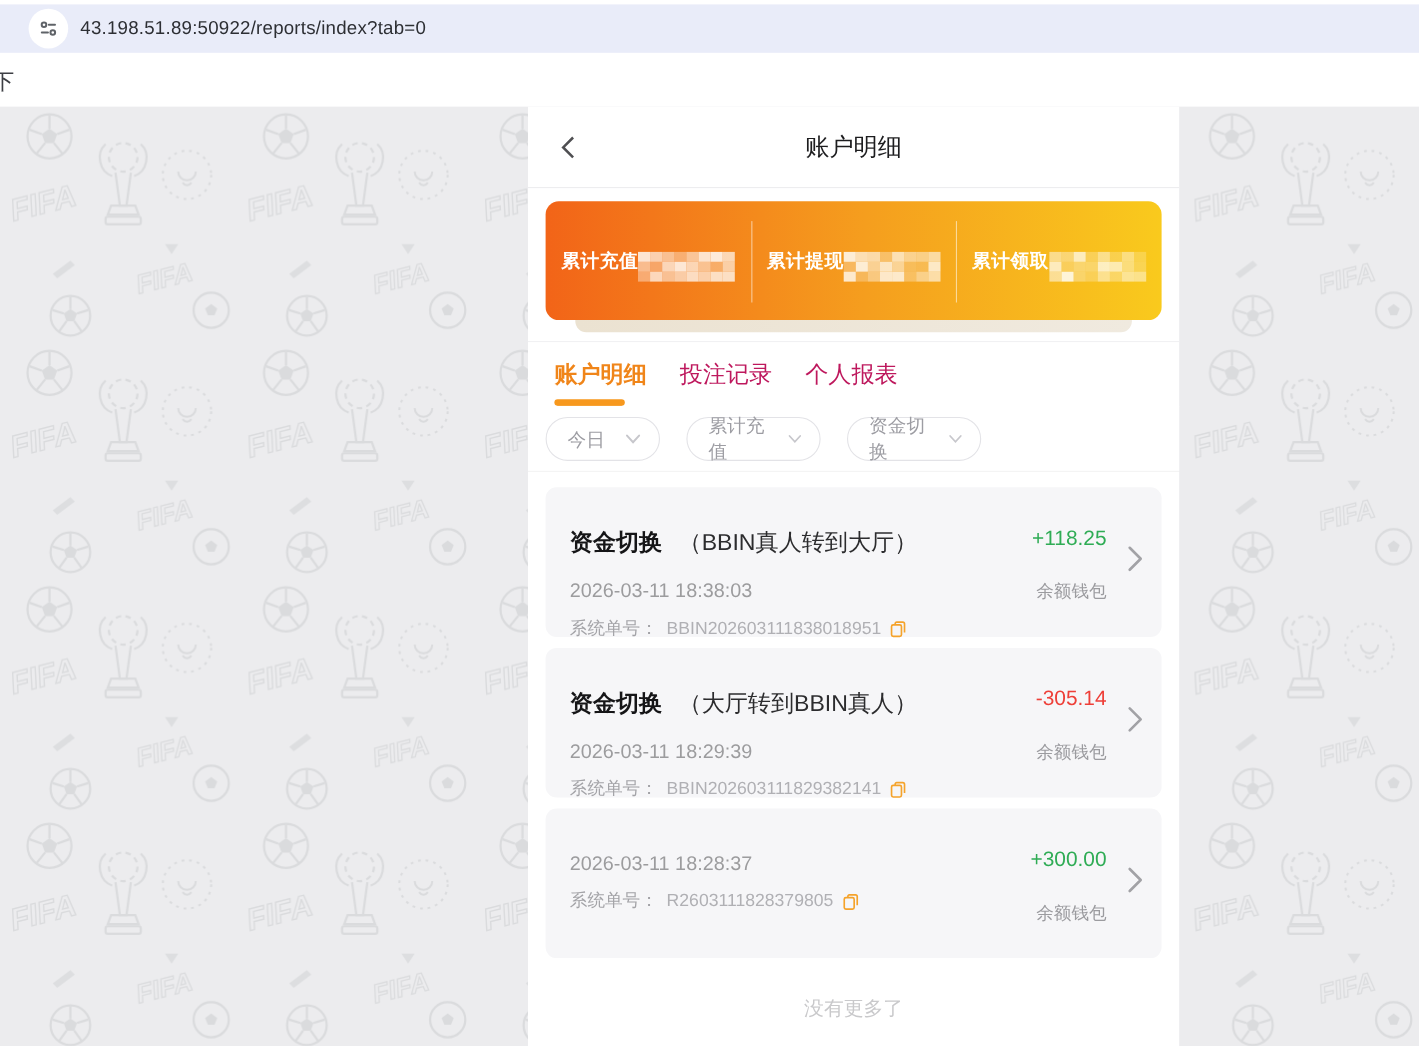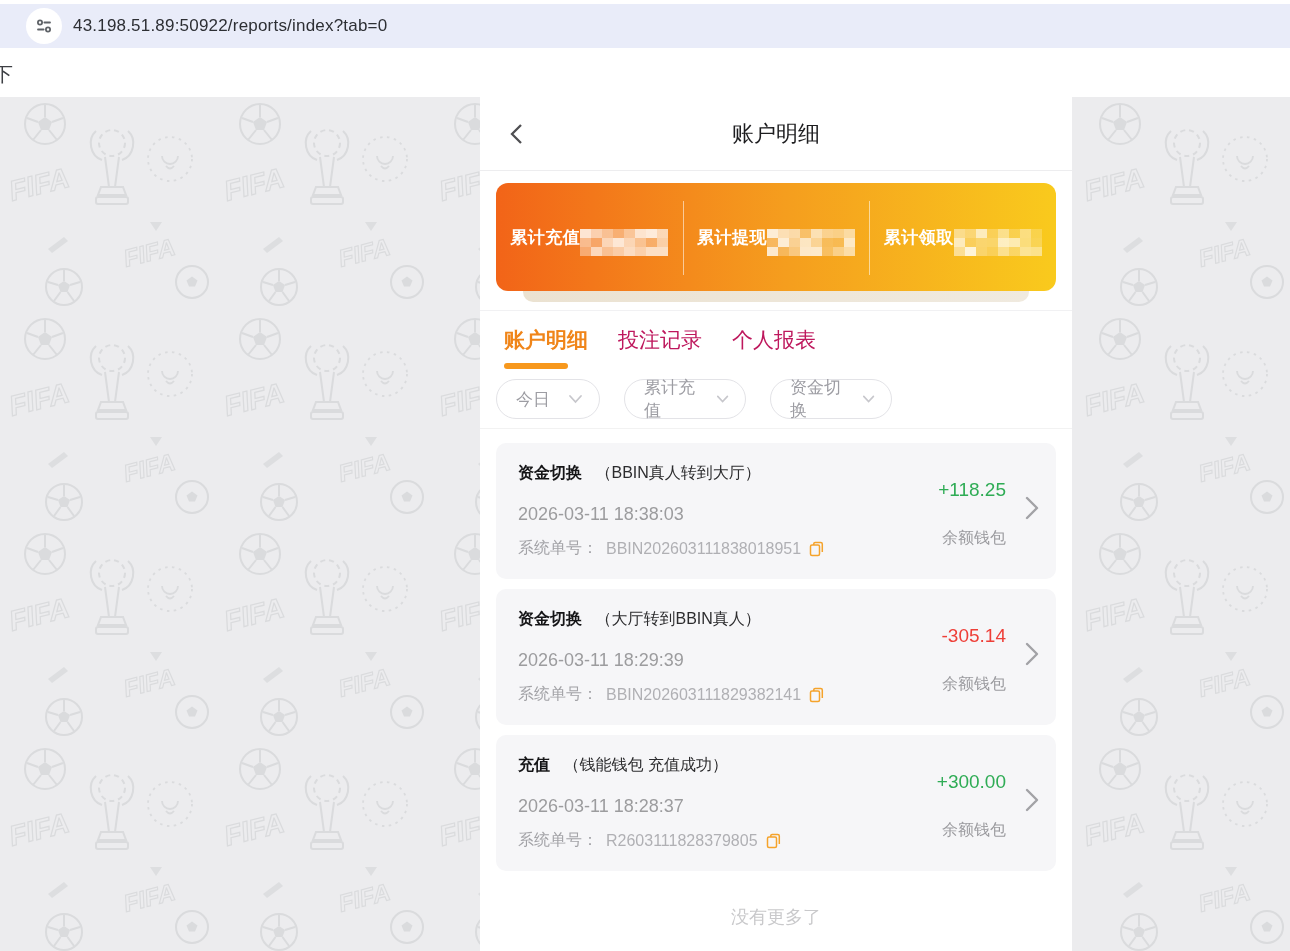--- a/index.html
+++ b/index.html
@@ -60,21 +60,21 @@
   .pill.w2 { width:122px; }
   .pill .chev { margin-left:12px; }
 
   .clipped-row { height:9px; overflow:hidden; margin:0 32px; position:relative; z-index:1; }
   .clipped-row .inner { display:flex; align-items:center; gap:8px;
     transform:translateY(-13px); font-size:16px; color:#a7a7ab; white-space:nowrap; }
 
   .list { flex:1 1 auto; padding:15px 16px 0; }
   .txn-card { position:relative; height:136px; background:#f6f6f8; border-radius:10px;
     padding:20px 150px 0 22px; margin-bottom:10px; cursor:pointer; }
-  .txn-title-row { font-size:16px; color:#2c2c2e; }
+  .txn-title-row { font-size:21px; color:#2c2c2e;margin-top:16px; }
   .txn-title { font-weight:700; color:#151517; margin-right:9px; }
   .txn-date { margin-top:20px; font-size:18px; color:#9c9c9e; }
   .txn-order { margin-top:13px; display:flex; align-items:center; gap:8px;
     font-size:16px; color:#a3a3a7; }
   .txn-order .ord-val { color:#b0b0b4; }
   .txn-right { position:absolute; right:50px; top:0; height:100%;
     display:flex; flex-direction:column; align-items:flex-end; }
   .amt { margin-top:36px; font-size:19px; font-weight:500; }
   .amt.pos { color:#2fac55; }
   .amt.neg { color:#ee3f38; }
@@ -346,24 +346,20 @@
           <div class="txn-right">
             <div class="amt neg">-305.14</div>
             <div class="wallet">余额钱包</div>
           </div>
           <svg class="row-chev" width="16" height="26" viewBox="0 0 16 26">
             <polyline points="3,3 13,13 3,23" fill="none" stroke="#a2a2a6" stroke-width="2.4" stroke-linecap="round" stroke-linejoin="round"></polyline>
           </svg>
         </div>
 
         <div class="txn-card">
-          <div class="txn-title-row">
-            <span class="txn-title">充值</span>
-            <span>（钱能钱包 充值成功）</span>
-          </div>
           <div class="txn-date">2026-03-11 18:28:37</div>
           <div class="txn-order">
             <span>系统单号：</span>
             <span class="ord-val">R2603111828379805</span>
             <svg width="15" height="16" viewBox="0 0 15 16">
               <g stroke="#f5a32b" stroke-width="1.5" fill="none">
                 <rect x="1.5" y="4" width="9" height="10.5" rx="1.5"></rect>
                 <path d="M4.8,4 V2.8 A1.3,1.3 0 0 1 6.1,1.5 H11.7 A1.6,1.6 0 0 1 13.3,3.1 V11"></path>
               </g>
             </svg>

